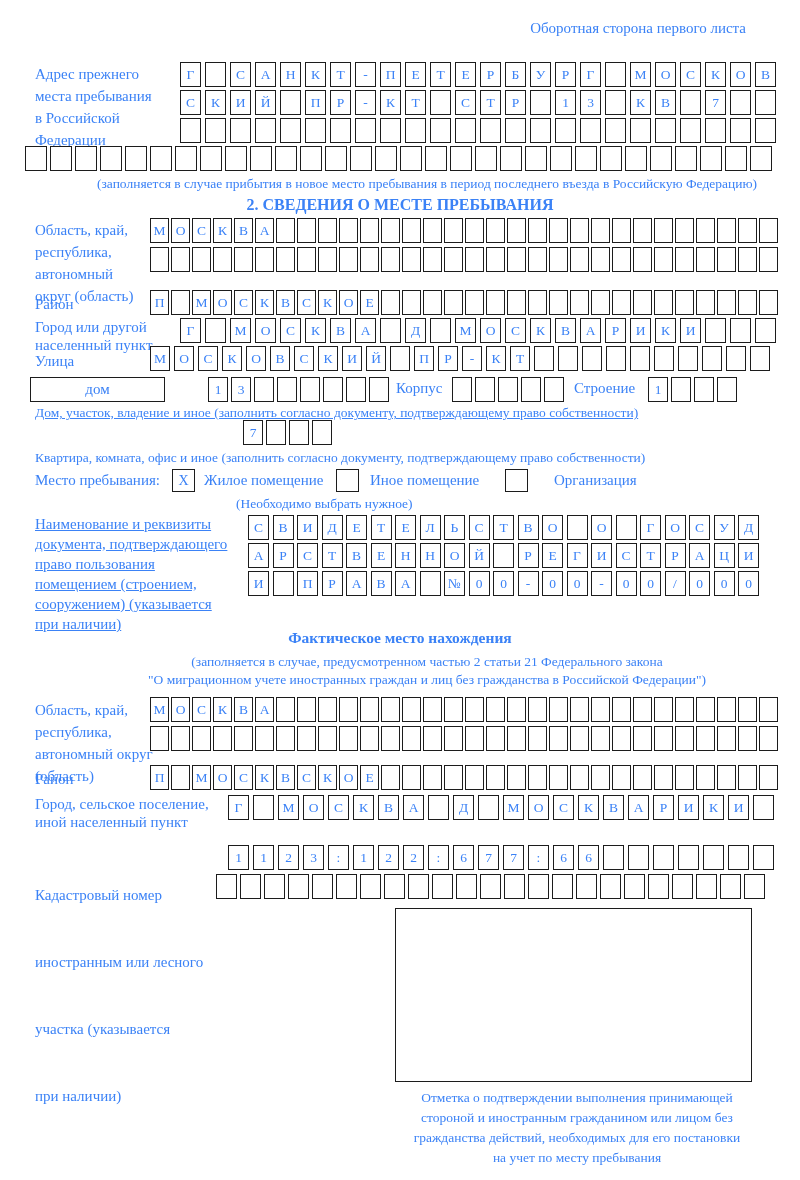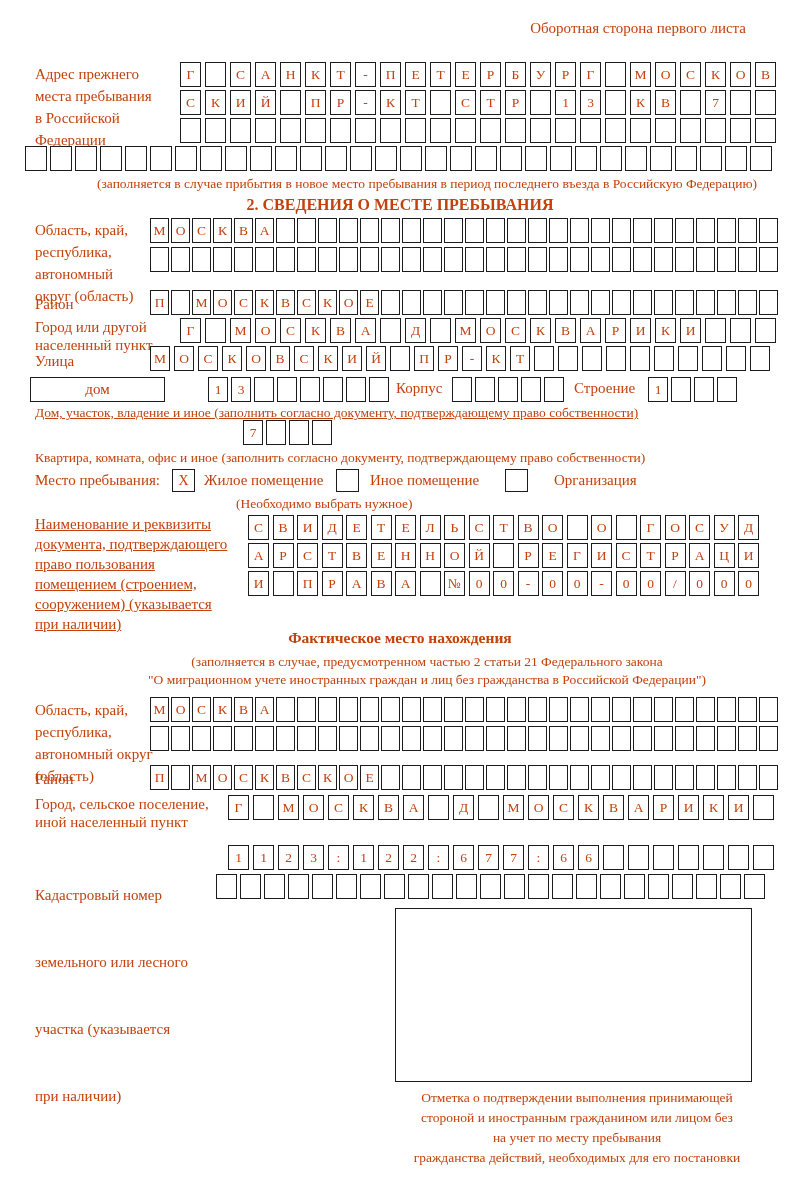--- a/index.html
+++ b/index.html
@@ -1,19 +1,19 @@
 <!DOCTYPE html>
 <html><head>
 <meta charset="utf-8">
 <style>
   html,body{margin:0;padding:0;background:#fff;}
   .page{
     position:relative;
     width:800px;height:1180px;
-    background:#fff;color:#c2410c;
+    background:#fff;color:#3b82f6;
     font-family:"Liberation Serif","DejaVu Serif",serif;
     overflow:hidden;
   }
   .abs{position:absolute;}
   .label{position:absolute;font-size:15px;line-height:22px;white-space:nowrap;}
   .label.lh18 div{line-height:18px;}
   .label.lh20 div{line-height:20px;}
   .label.lh21 div{line-height:21px;margin-top:46px;}
   .caption{position:absolute;font-size:13.5px;white-space:nowrap;}
   .caption.center{left:12px;right:0;text-align:center;padding-left:42px;}
@@ -593,21 +593,21 @@
       <span class="cell">А</span>
       <span class="cell">Р</span>
       <span class="cell">И</span>
       <span class="cell">К</span>
       <span class="cell">И</span>
       <span class="cell"></span>
     </div>
 
   <div class="label lh21" style="left:35px;top:839px;">
       <div>Кадастровый номер</div>
-      <div>земельного или лесного</div>
+      <div>иностранным или лесного</div>
       <div>участка (указывается</div>
       <div>при наличии)</div>
     </div>
   <div class="cellrow rG" style="left:228px;top:845px;">
       <span class="cell">1</span>
       <span class="cell">1</span>
       <span class="cell">2</span>
       <span class="cell">3</span>
       <span class="cell">:</span>
       <span class="cell">1</span>
@@ -651,17 +651,17 @@
       <span class="cell"></span>
       <span class="cell"></span>
       <span class="cell"></span>
       <span class="cell"></span>
     </div>
 
   <div class="stampbox" style="left:395px;top:908px;width:357px;height:174px;"></div>
   <div class="stampcaption" style="left:388px;top:1088px;width:378px;">
       <div>Отметка о подтверждении выполнения принимающей</div>
       <div>стороной и иностранным гражданином или лицом без</div>
+      <div>гражданства действий, необходимых для его постановки</div>
       <div>на учет по месту пребывания</div>
-      <div>гражданства действий, необходимых для его постановки</div>
     </div>
 
 </div>
 
 </body></html>

